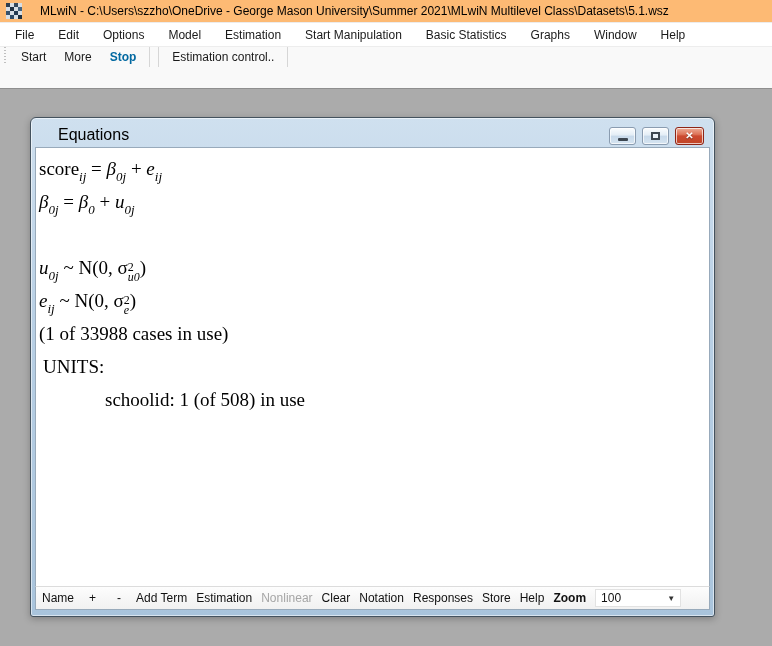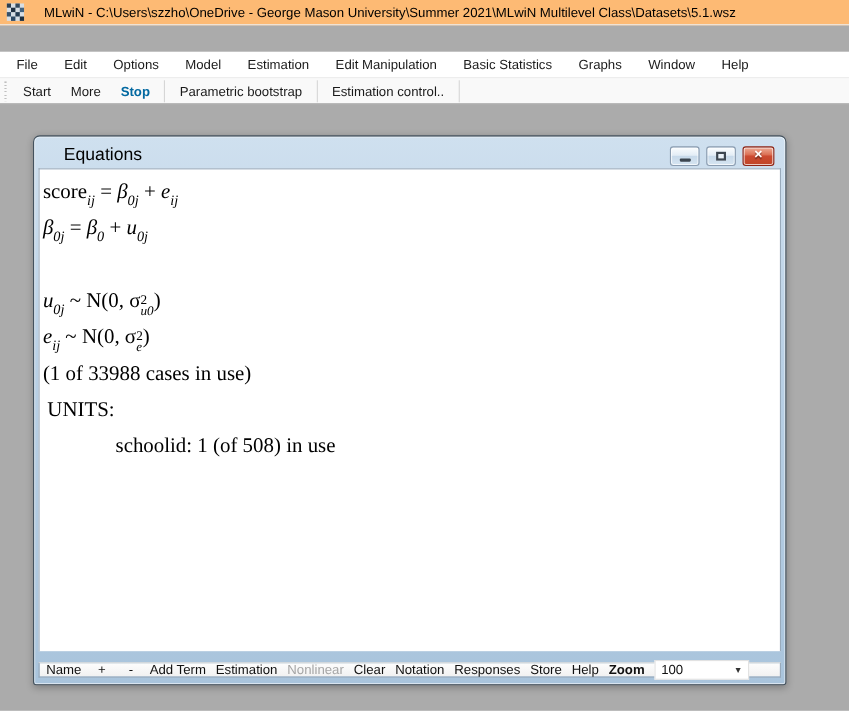--- a/index.html
+++ b/index.html
@@ -8,26 +8,26 @@
 
   
   .titlebar {
     height:23px; background:#fdba74; display:flex; align-items:center;
     padding-left:6px; border-bottom:1px solid #ececec;gap:12px;
   }
   .appicon { width:16px; height:16px; display:inline-block; margin-right:6px; }
   .title-text { font-size:12px; color:#000; white-space:nowrap; }
 
   .menubar {
-    height:23px; background:#ffffff; display:flex; align-items:center; padding-left:3px;margin-top:24px;
+    height:23px; background:#ffffff; display:flex; align-items:center; padding-left:3px;
   }
   .menu-item { font-size:12px; padding:3px 12px; cursor:default; }
 
   .toolbar {
-    height:25px; background:#f9f9f9; display:flex; align-items:center;
+    height:43px; background:#f9f9f9; display:flex; 
     border-top:1px solid #ededed; border-bottom:1px solid #8f8f8f; padding-left:3px;
   }
   .grip {
     width:3px; height:18px; margin:0 5px 0 1px;
     background-image:repeating-linear-gradient(180deg,#bfbfbf 0 1px, transparent 1px 3px);
     background-size:2px 100%; background-repeat:no-repeat;
   }
   .tb-btn { font-size:12px; padding:3px 9px; white-space:nowrap; }
   .tb-btn.disabled { color:#0369a1;font-weight:bold; }
   .tb-sep { width:1px; height:20px; background:#d6d6d6; margin:0 4px; }
@@ -69,21 +69,21 @@
   }
   .it { font-style:italic; }
   .sub { font-size:13px; vertical-align:-6px; }
   .stk { display:inline-block; vertical-align:-7px; line-height:1; }
   .stk-sup { display:block; font-size:12px; line-height:10px; }
   .stk-sub { display:block; font-size:12px; line-height:10px; font-style:italic; }
   .indent-sm { padding-left:4px; }
   .indent-lg { padding-left:66px; }
 
   .eq-bottombar {
-    position:absolute; left:4px; right:4px; bottom:6px; height:14px;
+    position:absolute; left:4px; right:4px; bottom:6px; height:24px;
     background:linear-gradient(180deg,#fdfdfd,#f1f1f1);
     border:1px solid #98aabb; border-top:1px solid #dcdcdc;
     display:flex; align-items:center; padding-left:6px; gap:9px;
     font-size:12px; color:#111; white-space:nowrap;
   }
   .eqb-btn { cursor:default; }
   .eqb-btn.narrow { margin:0 6px; }
   .eqb-btn.disabled { color:#a6a6a6; }
   .eqb-btn.bold { font-weight:bold; }
   .zoom-combo {
@@ -113,34 +113,33 @@
     </span>
     <span class="title-text">MLwiN - C:\Users\szzho\OneDrive - George Mason University\Summer 2021\MLwiN Multilevel Class\Datasets\5.1.wsz</span>
   </div>
 
   <div class="menubar">
     <span class="menu-item">File</span>
     <span class="menu-item">Edit</span>
     <span class="menu-item">Options</span>
     <span class="menu-item">Model</span>
     <span class="menu-item">Estimation</span>
-    <span class="menu-item">Edit Manipulation</span>
+    <span class="menu-item">Start Manipulation</span>
     <span class="menu-item">Basic Statistics</span>
     <span class="menu-item">Graphs</span>
     <span class="menu-item">Window</span>
     <span class="menu-item">Help</span>
   </div>
 
   <div class="toolbar">
     <span class="grip"></span>
     <span class="tb-btn">Start</span>
     <span class="tb-btn">More</span>
     <span class="tb-btn disabled">Stop</span>
     <span class="tb-sep"></span>
-    <span class="tb-btn">Parametric bootstrap</span>
     <span class="tb-sep"></span>
     <span class="tb-btn">Estimation control..</span>
     <span class="tb-sep"></span>
   </div>
 
   <div class="client">
 
     <div class="eq-window">
 
       <div class="eq-titlebar">

